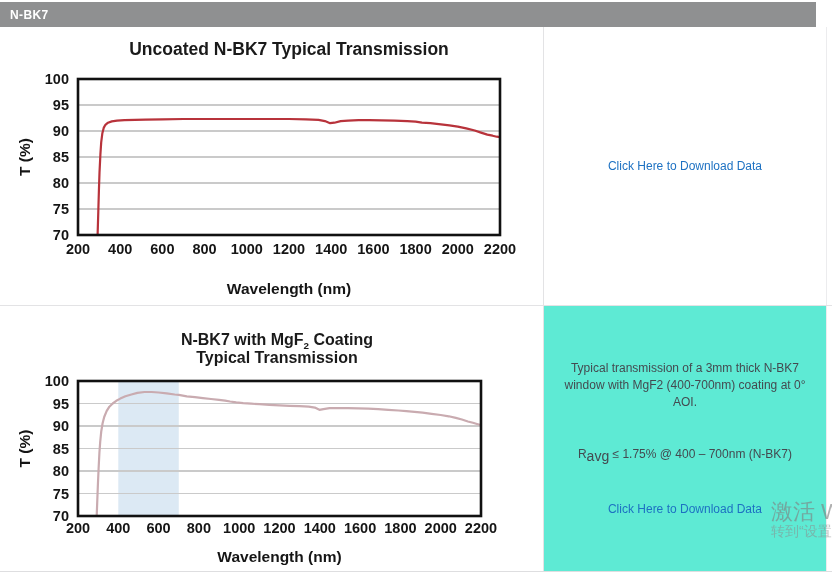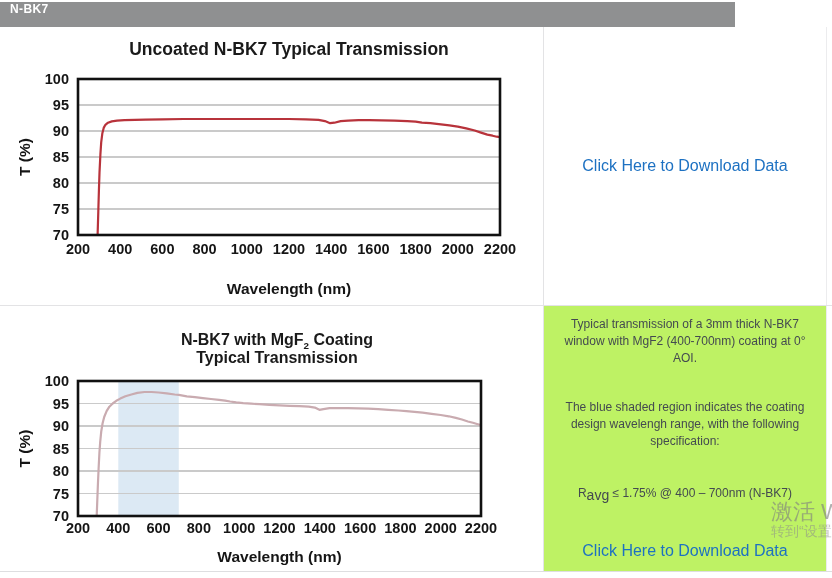--- a/index.html
+++ b/index.html
@@ -1,36 +1,36 @@
 <!DOCTYPE html>
 <html><head>
 <meta charset="utf-8">
 <style>
   html,body{margin:0;padding:0;background:#fff;}
   .page{position:relative;width:832px;height:578px;background:#fff;overflow:hidden;
         font-family:"Liberation Sans",sans-serif;}
-  .tabbar{position:absolute;left:0;top:2px;width:735px;height:25px;background:#8f9091;
-          display:flex;cursor:pointer;}
+  .tabbar{position:absolute;left:0;top:2px;width:816px;height:25px;background:#8f9091;
+          display:flex;align-items:center;cursor:pointer;}
   .tabbar .tab-label{color:#fff;font-weight:bold;font-size:12px;margin-left:10px;letter-spacing:.4px;}
   .vdiv{position:absolute;left:543px;top:27px;width:1px;height:544px;background:#e3e3e5;}
   .redge{position:absolute;left:826px;top:27px;width:1px;height:544px;background:#ececee;}
   .hdiv{position:absolute;left:0;top:305px;width:832px;height:1px;background:#e3e3e5;}
   .bdiv{position:absolute;left:0;top:571px;width:832px;height:1px;background:#dedee0;}
   .chart{position:absolute;left:0;}
   #chart0{top:26px;width:543px;height:279px;}
   #chart1{top:305px;width:543px;height:266px;}
   .panel{position:absolute;left:544px;width:282px;box-sizing:border-box;padding:0 9px;
          display:flex;flex-direction:column;justify-content:center;align-items:center;
          text-align:center;color:#444a50;font-size:12px;line-height:1.4;}
   .panel.top{top:27px;height:278px;background:#ffffff;}
-  .panel.bottom{top:306px;height:265px;background:#bef264;gap:19px;}
+  .panel.bottom{top:306px;height:265px;background:#5eead4;gap:19px;}
   .panel p{margin:7px 2px;}
   .panel .spec{margin:9px 2px;}
   .panel .spec sub{font-size:14px;}
-  .link{color:#1d71c2;font-size:16px;cursor:pointer;margin:6px 2px;text-decoration:none;}
+  .link{color:#1d71c2;font-size:12px;cursor:pointer;margin:6px 2px;text-decoration:none;}
   .wm1{position:absolute;left:771px;top:497px;font-size:22px;color:rgba(128,128,128,.62);
        white-space:nowrap;pointer-events:none;}
   .wm2{position:absolute;left:771px;top:523px;font-size:14px;color:rgba(140,140,140,.55);
        white-space:nowrap;pointer-events:none;}
 </style>
 </head>
 <body>
 
 <div class="page">
 
@@ -115,21 +115,20 @@
   <div class="redge"></div>
   <div class="hdiv"></div>
   <div class="bdiv"></div>
 
   <div class="panel top">
     <a class="link">Click Here to Download Data</a>
   </div>
 
   <div class="panel bottom">
     <p>Typical transmission of a 3mm thick N-BK7 window with MgF2 (400-700nm) coating at 0° AOI.</p>
-    <p>The blue shaded region indicates the coating design wavelengh range, with the following specification:</p>
     <p class="spec"><span>R</span><sub>avg</sub><span> ≤ 1.75% @ 400 – 700nm (N-BK7)</span></p>
     <a class="link">Click Here to Download Data</a>
   </div>
 
   <div class="wm1">激活 W</div>
   <div class="wm2">转到“设置</div>
 
 </div>
 
 </body></html>

